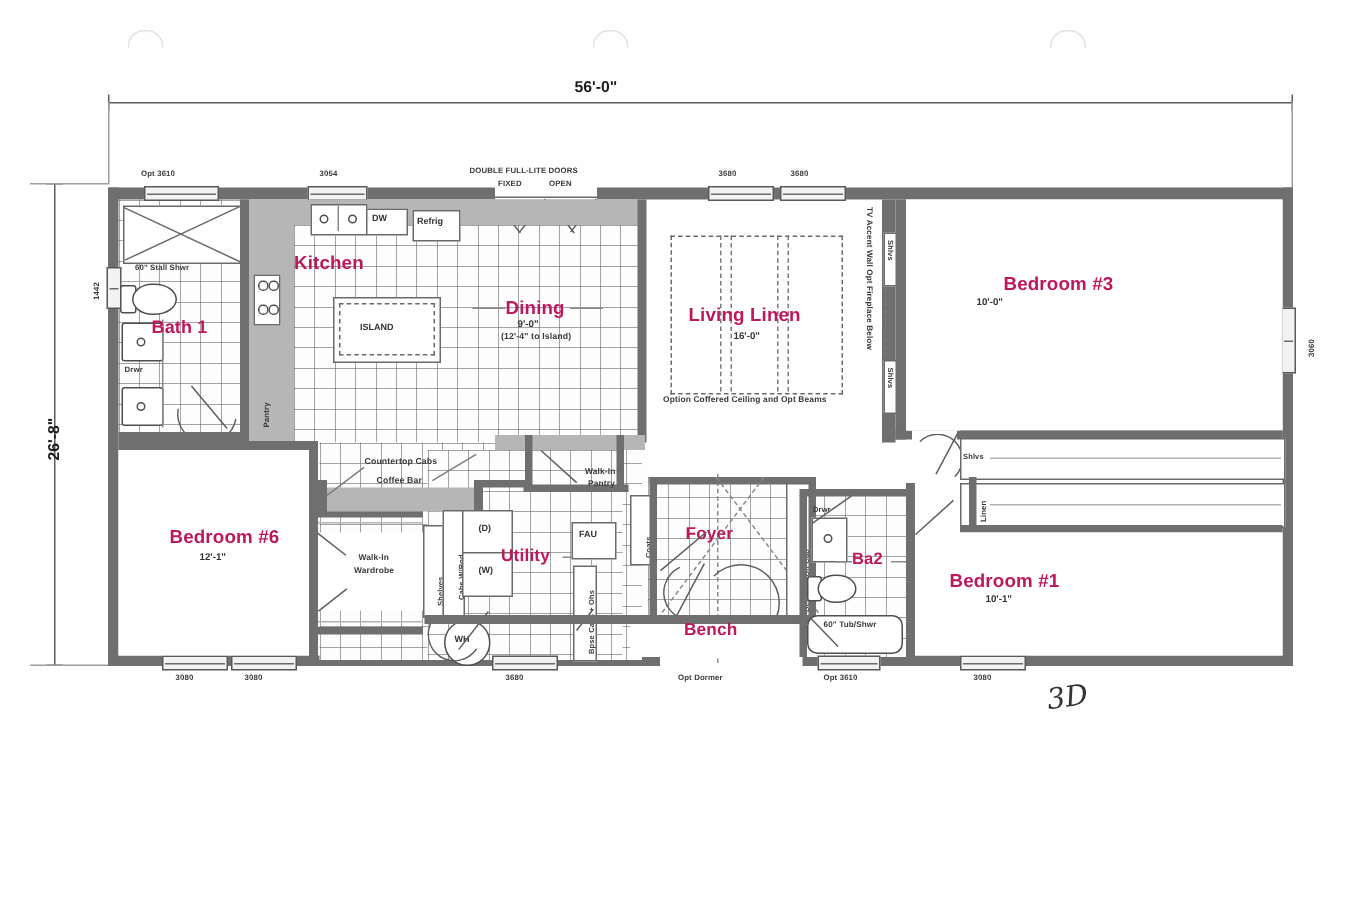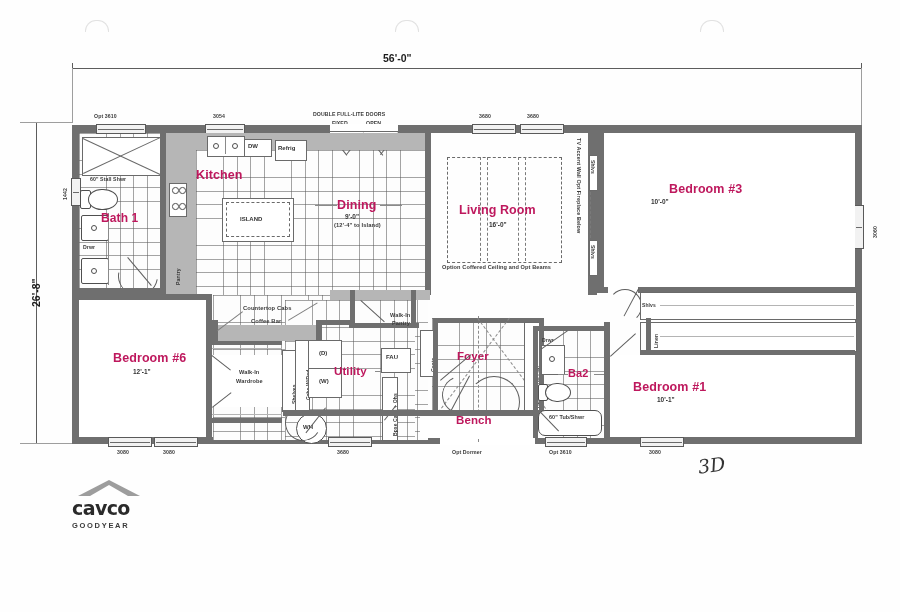--- a/index.html
+++ b/index.html
@@ -214,21 +214,21 @@
   <div class="thinline" style="left:380px;top:205px;width:22px;height:.8px;"></div>
 
   <div class="wall" style="left:425px;top:133px;width:6px;height:162px;"></div>
   <div class="hatchfill" style="left:330px;top:290px;width:100px;height:10px;"></div>
 
   <div class="dashbox" style="left:447px;top:157px;width:113px;height:104px;"></div>
   <div class="dashline-v" style="left:480px;top:157px;height:104px;"></div>
   <div class="dashline-v" style="left:487px;top:157px;height:104px;"></div>
   <div class="dashline-v" style="left:518px;top:157px;height:104px;"></div>
   <div class="dashline-v" style="left:525px;top:157px;height:104px;"></div>
-  <div class="lbl" style="left:459px;top:204px;font-size:12.5px;">Living Room</div>
+  <div class="lbl" style="left:459px;top:204px;font-size:12.5px;">Living Linen</div>
   <div class="tiny6" style="left:489px;top:221px;font-size:6.5px;">16'-0"</div>
   <div class="tiny" style="left:442px;top:264px;font-size:5.6px;">Option Coffered Ceiling and Opt Beams</div>
 
   <div class="wall" style="left:588px;top:133px;width:9px;height:162px;"></div>
   <div class="tiny rotn90" style="left:582px;top:138px;font-size:5.4px;">TV Accent Wall Opt Fireplace Below</div>
   <div class="boxline" style="left:589px;top:155px;width:9px;height:34px;"></div>
   <div class="tiny rotn90" style="left:596px;top:160px;font-size:5px;">Shlvs</div>
   <div class="boxline" style="left:589px;top:240px;width:9px;height:34px;"></div>
   <div class="tiny rotn90" style="left:596px;top:245px;font-size:5px;">Shlvs</div>
   <div class="dashline-v" style="left:590px;top:192px;height:46px;"></div>
@@ -351,21 +351,14 @@
   <div class="room" style="left:610px;top:355px;width:245px;height:82px;"></div>
   <div class="lbl" style="left:633px;top:381px;font-size:12.5px;">Bedroom #1</div>
   <div class="tiny6" style="left:657px;top:396px;font-size:6.5px;">10'-1"</div>
   <div class="wall" style="left:604px;top:355px;width:6px;height:83px;"></div>
   <div class="leafline" style="left:610px;top:356px;width:34px;transform:rotate(-42deg);"></div>
 
   <div id="handwritten">3D</div>
   <div id="title-block">
   </div>
 
-  <div id="logo">
-    <svg width="68" height="18" viewBox="0 0 68 18" style="display:block;margin-left:4px;">
-      <path d="M2 17 L33 1 L64 17 L52 17 L33 6 L14 17 Z" fill="#9d9d9d"></path>
-    </svg>
-    <div id="logo-word">cavco</div>
-    <div id="logo-sub">GOODYEAR</div>
-  </div>
 
 </div>
 
 </body></html>

